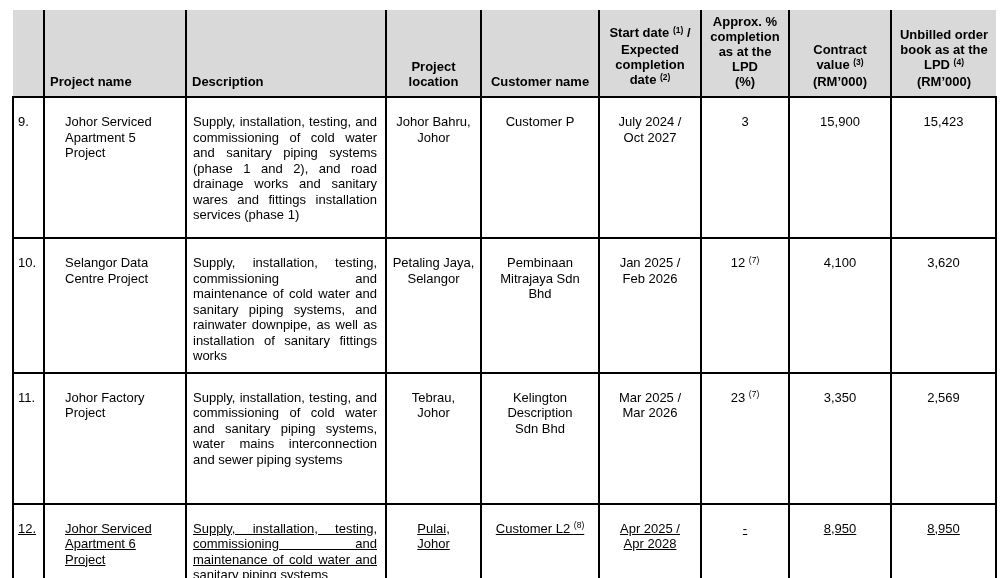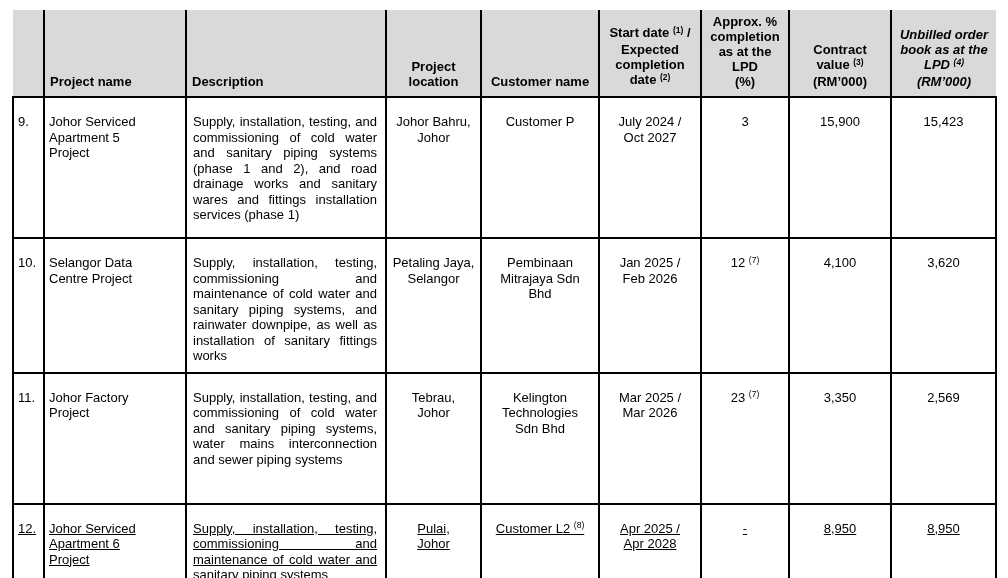--- a/index.html
+++ b/index.html
@@ -36,21 +36,21 @@
     background: #d9d9d9;
     border-top: none;
     vertical-align: bottom;
     font-weight: bold;
     font-size: 13px;
     line-height: 15px;
     padding: 4px 3px 7px 3px;
     text-align: center;
   }
   .projects thead th:first-child { border-left: none; }
-  .projects thead th:last-child  { border-right: none; font-style: italic; }
+  .projects thead th:last-child  { border-right: none; }
   .projects thead th.col-project-name,
   .projects thead th.col-description {
     text-align: left;
     padding-left: 5px;
   }
   
   .projects td {
     vertical-align: top;
     font-size: 13px;
     line-height: 15.5px;
@@ -58,21 +58,21 @@
     text-align: center;
     white-space: pre-line;
   }
   .projects td.col-no {
     text-align: left;
     padding-left: 4px;
     padding-right: 1px;
   }
   .projects td.col-project-name {
     text-align: left;
-    padding-left: 4px;
+    padding-left: 20px;
   }
   .projects td.col-description {
     white-space: normal;
     text-align: justify;
     padding-left: 6px;
     padding-right: 8px;
   }
   
   .projects tbody tr:nth-child(1) { height: 141px; }
   .projects tbody tr:nth-child(2) { height: 126px; margin-left: 12px; }
@@ -147,21 +147,21 @@
             <td class="col-unbilled-order-book">3,620</td>
           </tr>
           <tr>
             <td class="col-no">11.</td>
             <td class="col-project-name">Johor Factory
 Project</td>
             <td class="col-description">Supply, installation, testing, and commissioning of cold water and sanitary piping systems, water mains interconnection and sewer piping systems</td>
             <td class="col-project-location">Tebrau,
 Johor</td>
             <td class="col-customer-name">Kelington
-Technologies
+Description
 Sdn Bhd</td>
             <td class="col-start-date">Mar 2025 /
 Mar 2026</td>
             <td class="col-completion-pct">23 <span class="sup">(7)</span></td>
             <td class="col-contract-value">3,350</td>
             <td class="col-unbilled-order-book">2,569</td>
           </tr>
           <tr>
             <td class="col-no">12.</td>
             <td class="col-project-name">Johor Serviced

